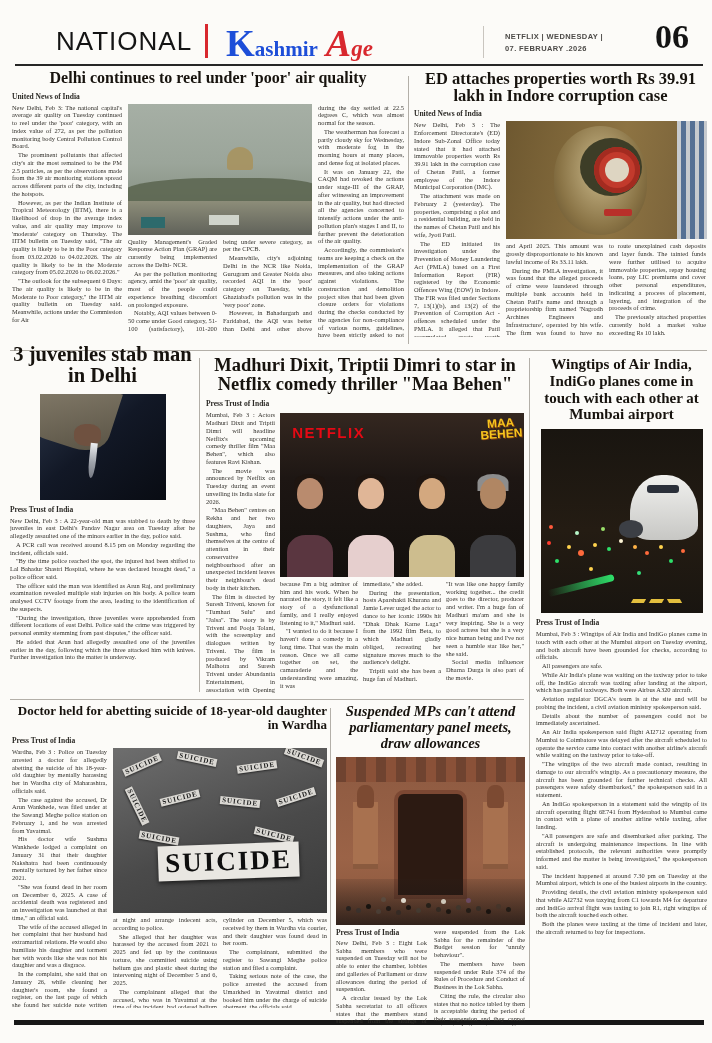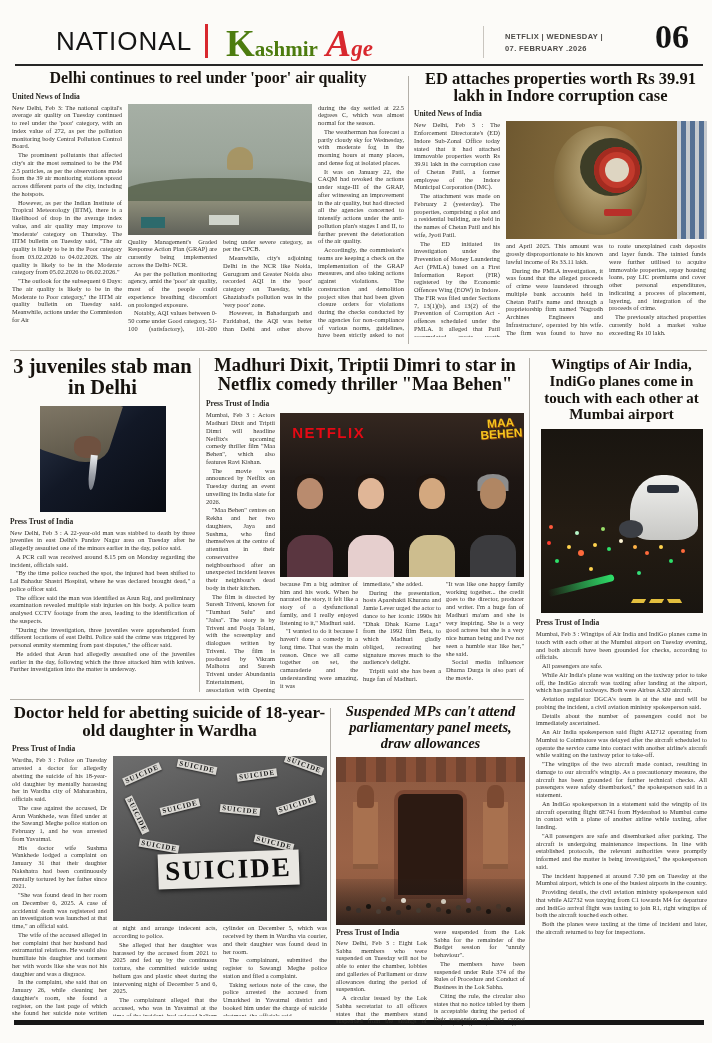--- a/index.html
+++ b/index.html
@@ -3,21 +3,21 @@
 <meta charset="utf-8">
 <style>
   html,body{margin:0;padding:0;}
   body{background:#e8e6e1;font-family:"Liberation Serif",serif;}
   #page{position:relative;width:712px;height:1043px;background:#fcfbf8;margin:0 auto;overflow:hidden;}
 
   
   .section-label{position:absolute;left:56px;top:26px;font:26px "Liberation Sans",sans-serif;color:#141414;letter-spacing:1px;}
   .red-bar{position:absolute;left:205px;top:24px;width:3px;height:34px;background:#d8282e;}
   .masthead{position:absolute;left:226px;top:21px;white-space:nowrap;}
-  .mast-black{display:inline-block;font:600 21px "Liberation Serif",serif;color:#4d7c0f;}
+  .mast-black{display:inline-block;font:600 21px "Liberation Serif",serif;color:#1d4ed8;}
   .mast-black::first-letter{font-size:37px;font-weight:700;}
   .mast-red{display:inline-block;font:italic 700 23px "Liberation Serif",serif;color:#d8282e;margin-left:4px;}
   .mast-red::first-letter{font-size:38px;}
   .header-divider{position:absolute;left:483px;top:26px;width:1px;height:32px;background:#c9c5bf;}
   .dateline{position:absolute;left:505px;top:31px;font:bold 7.5px "Liberation Sans",sans-serif;color:#4c4a47;letter-spacing:.4px;line-height:1.6;}
   .page-number{position:absolute;left:655px;top:18px;font:bold 34px "Liberation Serif",serif;color:#141414;}
   .header-rule{position:absolute;left:15px;top:64px;width:688px;height:2px;background:#262626;}
 
   
   .vrule,.hrule{position:absolute;background:#b3afa8;}
@@ -60,21 +60,21 @@
   .a2-sub-cols .bodycol{width:97px;height:94px;}
   .ph-ed{width:201px;height:118px;background:linear-gradient(100deg,#6e5830 0%,#8d7342 55%,#745e38 100%);}
   .ed-stripes{position:absolute;right:0;top:0;bottom:0;width:15%;background:repeating-linear-gradient(90deg,#cfd6df 0 4px,#51729e 4px 9px);opacity:.9;}
   .ed-oval{position:absolute;left:24%;top:4%;width:46%;height:92%;background:radial-gradient(ellipse at 50% 40%,#cbba8c 0%,#8a7446 62%,#5d4a27 100%);border-radius:50%/46%;}
   .ed-wreath{position:absolute;left:37%;top:14%;width:62px;height:58px;border-radius:50%;background:#3d3d27;}
   .ed-ring{position:absolute;left:44%;top:22%;width:46px;height:46px;border-radius:50%;background:#c23a2c;box-shadow:inset 0 0 0 5px #a32b20;}
   .ed-ring-inner{position:absolute;left:50%;top:50%;transform:translate(-50%,-50%);width:24px;height:24px;border-radius:50%;background:#ded5c2;}
   .ed-banner{position:absolute;left:49%;top:74%;width:28px;height:7px;background:#b8302a;border-radius:2px;}
 
   
-  #a3{left:10px;top:356px;width:185px;}
+  #a3{left:10px;top:344px;width:185px;}
   #a3 .headline{font-size:20.5px;}
   .ph-knife{width:126px;height:106px;margin:7px auto 0;background:linear-gradient(140deg,#2b3549 0%,#121826 45%,#090c13 100%);}
   .knife-arm{position:absolute;left:-12%;top:-14%;width:72%;height:62%;background:linear-gradient(150deg,#8d8472,#575143);transform:rotate(18deg);border-radius:0 0 34% 34%;}
   .knife-fist{position:absolute;left:27%;top:29%;width:27px;height:22px;background:#6f5140;border-radius:42%;}
   .knife-blade{position:absolute;left:39%;top:47%;width:7px;height:35px;background:linear-gradient(180deg,#eceef0,#9fa3ab 55%,#767a83);border-radius:0 0 70% 70%;transform:rotate(6deg);}
   #a3 .bodycol{height:158px;margin-top:2px;}
 
   
   #a4{left:206px;top:356px;width:318px;}
   #a4 .headline{font-size:18.5px;}
@@ -107,21 +107,21 @@
   .pl-plane{position:absolute;right:3%;top:25%;width:42%;height:35%;background:linear-gradient(180deg,#f1f1ef,#c7c7c4);border-radius:46% 46% 30% 30%/60% 60% 22% 22%;}
   .pl-cockpit{position:absolute;top:16%;left:26%;width:46%;height:11%;background:#2b303a;border-radius:3px;}
   .pl-engine{position:absolute;left:-16%;bottom:2%;width:36%;height:28%;background:#3c3f45;border-radius:50%;}
   .pl-streak{position:absolute;left:4%;bottom:13%;width:42%;height:7px;background:linear-gradient(90deg,rgba(46,224,106,0),rgba(46,224,106,.55),#2ee06a);transform:rotate(-14deg);border-radius:4px;}
   .pl-mark1,.pl-mark2,.pl-mark3{position:absolute;bottom:10px;width:13px;height:4px;background:#e3bf3e;transform:skewX(-30deg);}
   .pl-mark1{right:58px;} .pl-mark2{right:40px;} .pl-mark3{right:22px;transform:skewX(30deg);}
   #a5 .bodycol{height:348px;margin-top:2px;}
 
   
   #a6{left:12px;top:704px;width:315px;}
-  #a6 .headline{font-size:17px;}
+  #a6 .headline{font-size:13px;text-align:right;}
   #a6 .cols{gap:6px;margin-top:0;}
   .a6-col1{width:95px;height:262px;}
   .a6-right{width:214px;}
   .a6-sub-cols{display:flex;gap:6px;margin-top:3px;}
   .a6-sub-cols .bodycol{width:104px;height:92px;}
   .ph-suicide{width:214px;height:165px;background:linear-gradient(160deg,#6e6e6e,#4a4a4a 55%,#3b3b3b 100%);}
   .sc-scrap{position:absolute;background:#d9d7d2;color:#1c1c1c;font:bold 7px "Liberation Serif",serif;padding:0 2px;letter-spacing:1px;box-shadow:0 1px 2px rgba(0,0,0,.55);white-space:nowrap;}
   .sc-scrap:nth-of-type(1){left:4%;top:8%;transform:rotate(-24deg);}
   .sc-scrap:nth-of-type(2){left:30%;top:4%;transform:rotate(12deg);}
   .sc-scrap:nth-of-type(3){left:58%;top:9%;transform:rotate(-8deg);}

